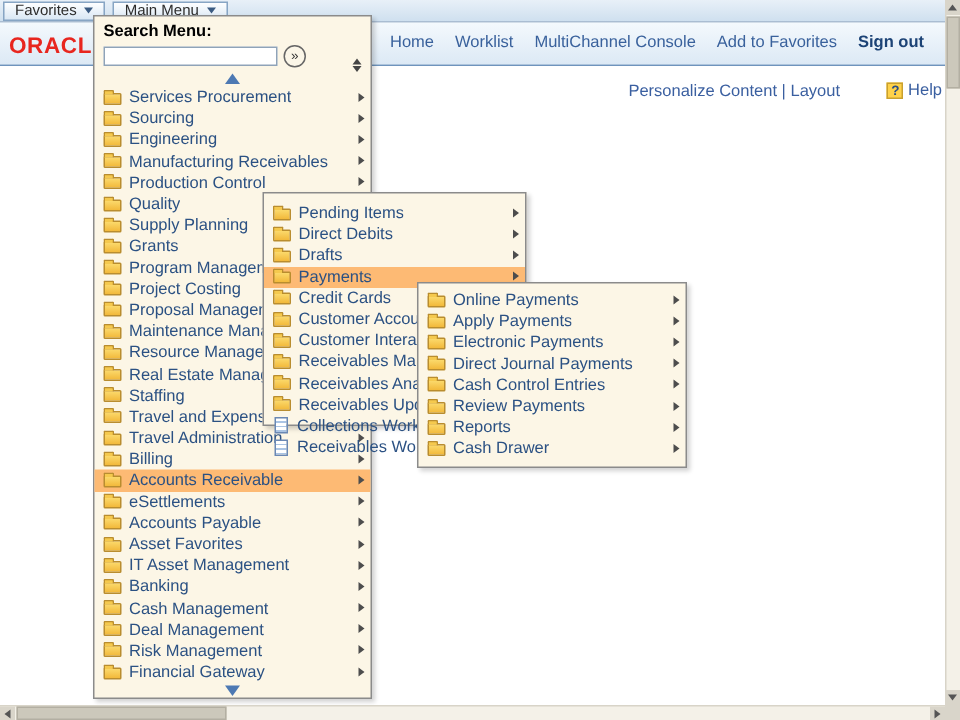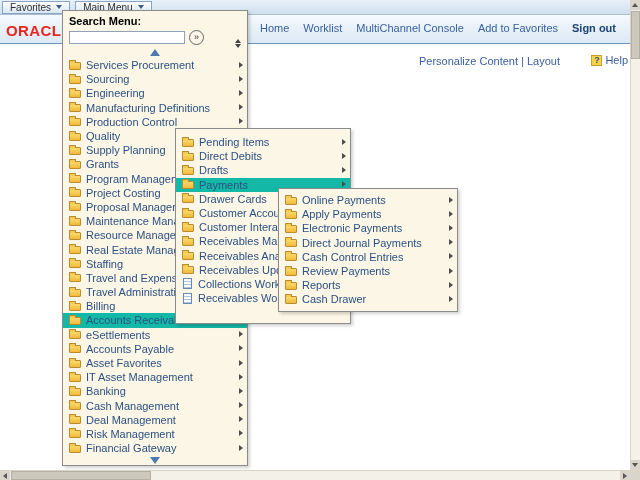--- a/index.html
+++ b/index.html
@@ -50,21 +50,21 @@
   .help-icon { width:11px; height:11px; background:#ffd24a; border:1px solid #c9a02e;
     color:#2b4f86; font-size:9px; font-weight:bold; display:inline-flex;
     align-items:center; justify-content:center; box-sizing:border-box; }
 
   
   .menu-panel {
     position:absolute; background:#fcf6e6; border:1px solid #8b8b8b;
     box-shadow:2px 2px 3px rgba(0,0,0,0.18); box-sizing:border-box;
   }
   .panel1 { left:62px;  top:10px;  width:186px; height:456px; z-index:5; }
-  .panel2 { left:175px; top:128px; width:176px; height:196px; z-index:6; }
+  .panel2 { left:175px; top:128px; width:176px; height:156px; z-index:6; }
   .panel3 { left:278px; top:188px; width:180px; height:124px; z-index:7; }
   .panel2 .items { padding-top:6px; }
   .panel3 .items { padding-top:4px; }
 
   .search-title { padding:4px 6px 1px; font-size:11px; font-weight:bold; color:#000; }
   .search-row { display:flex; align-items:center; margin:2px 6px 1px; height:15px; }
   .search-input { width:116px; height:13px; border:1px solid #8fa3b8; font-size:10px;
     padding:0 2px; background:#fff; box-sizing:border-box; font-family:inherit; }
   .go-btn { display:inline-flex; justify-content:center; align-items:center;
     width:13px; height:13px; border-radius:50%; border:1px solid #666;
@@ -77,21 +77,21 @@
   .scroll-up, .scroll-down { display:flex; justify-content:center; align-items:center; height:12px; cursor:pointer; }
   .scroll-down { height:10px; }
   .tri-up { width:0;height:0;border-left:5px solid transparent;border-right:5px solid transparent;border-bottom:7px solid #4d79b3; }
   .tri-down { width:0;height:0;border-left:5px solid transparent;border-right:5px solid transparent;border-top:7px solid #4d79b3; }
 
   .menu-item {
     position:relative; height:14.2px; display:flex; align-items:center;
     padding:0 12px 0 6px; font-size:11px; color:#2b5183; cursor:pointer;
     white-space:nowrap; overflow:hidden;
   }
-  .menu-item.highlighted { background:#14b8a6; }
+  .menu-item.highlighted { background:#fdba74; }
   .menu-item-label { overflow:hidden; white-space:nowrap; }
   .submenu-arrow { position:absolute; right:4px; top:50%; margin-top:-3.5px;
     width:0; height:0; border-left:4px solid #4d4d4d;
     border-top:3.5px solid transparent; border-bottom:3.5px solid transparent; }
 
   .folder-icon { flex:none; width:12px; height:8px;
     background:linear-gradient(#fbd96b,#f2b93b); border:1px solid #b98d2f;
     border-radius:1px; margin-right:5px; position:relative; margin-top:1px; box-sizing:border-box; }
   .folder-icon::before { content:""; position:absolute; left:-1px; top:-3px; width:5px; height:2px;
     background:#f5c94e; border:1px solid #b98d2f; border-bottom:none; border-radius:1px 1px 0 0; }
@@ -172,21 +172,21 @@
           <span class="menu-item-label">Sourcing</span>
           <span class="submenu-arrow"></span>
         </div>
         <div class="menu-item">
           <span class="folder-icon"></span>
           <span class="menu-item-label">Engineering</span>
           <span class="submenu-arrow"></span>
         </div>
         <div class="menu-item">
           <span class="folder-icon"></span>
-          <span class="menu-item-label">Manufacturing Definitions</span>
+          <span class="menu-item-label">Manufacturing Receivables</span>
           <span class="submenu-arrow"></span>
         </div>
         <div class="menu-item">
           <span class="folder-icon"></span>
           <span class="menu-item-label">Production Control</span>
           <span class="submenu-arrow"></span>
         </div>
         <div class="menu-item">
           <span class="folder-icon"></span>
           <span class="menu-item-label">Quality</span>
@@ -325,21 +325,21 @@
           <span class="menu-item-label">Drafts</span>
           <span class="submenu-arrow"></span>
         </div>
         <div class="menu-item highlighted">
           <span class="folder-icon"></span>
           <span class="menu-item-label">Payments</span>
           <span class="submenu-arrow"></span>
         </div>
         <div class="menu-item">
           <span class="folder-icon"></span>
-          <span class="menu-item-label">Drawer Cards</span>
+          <span class="menu-item-label">Credit Cards</span>
           <span class="submenu-arrow"></span>
         </div>
         <div class="menu-item">
           <span class="folder-icon"></span>
           <span class="menu-item-label">Customer Accounts</span>
           <span class="submenu-arrow"></span>
         </div>
         <div class="menu-item">
           <span class="folder-icon"></span>
           <span class="menu-item-label">Customer Interactions</span>

